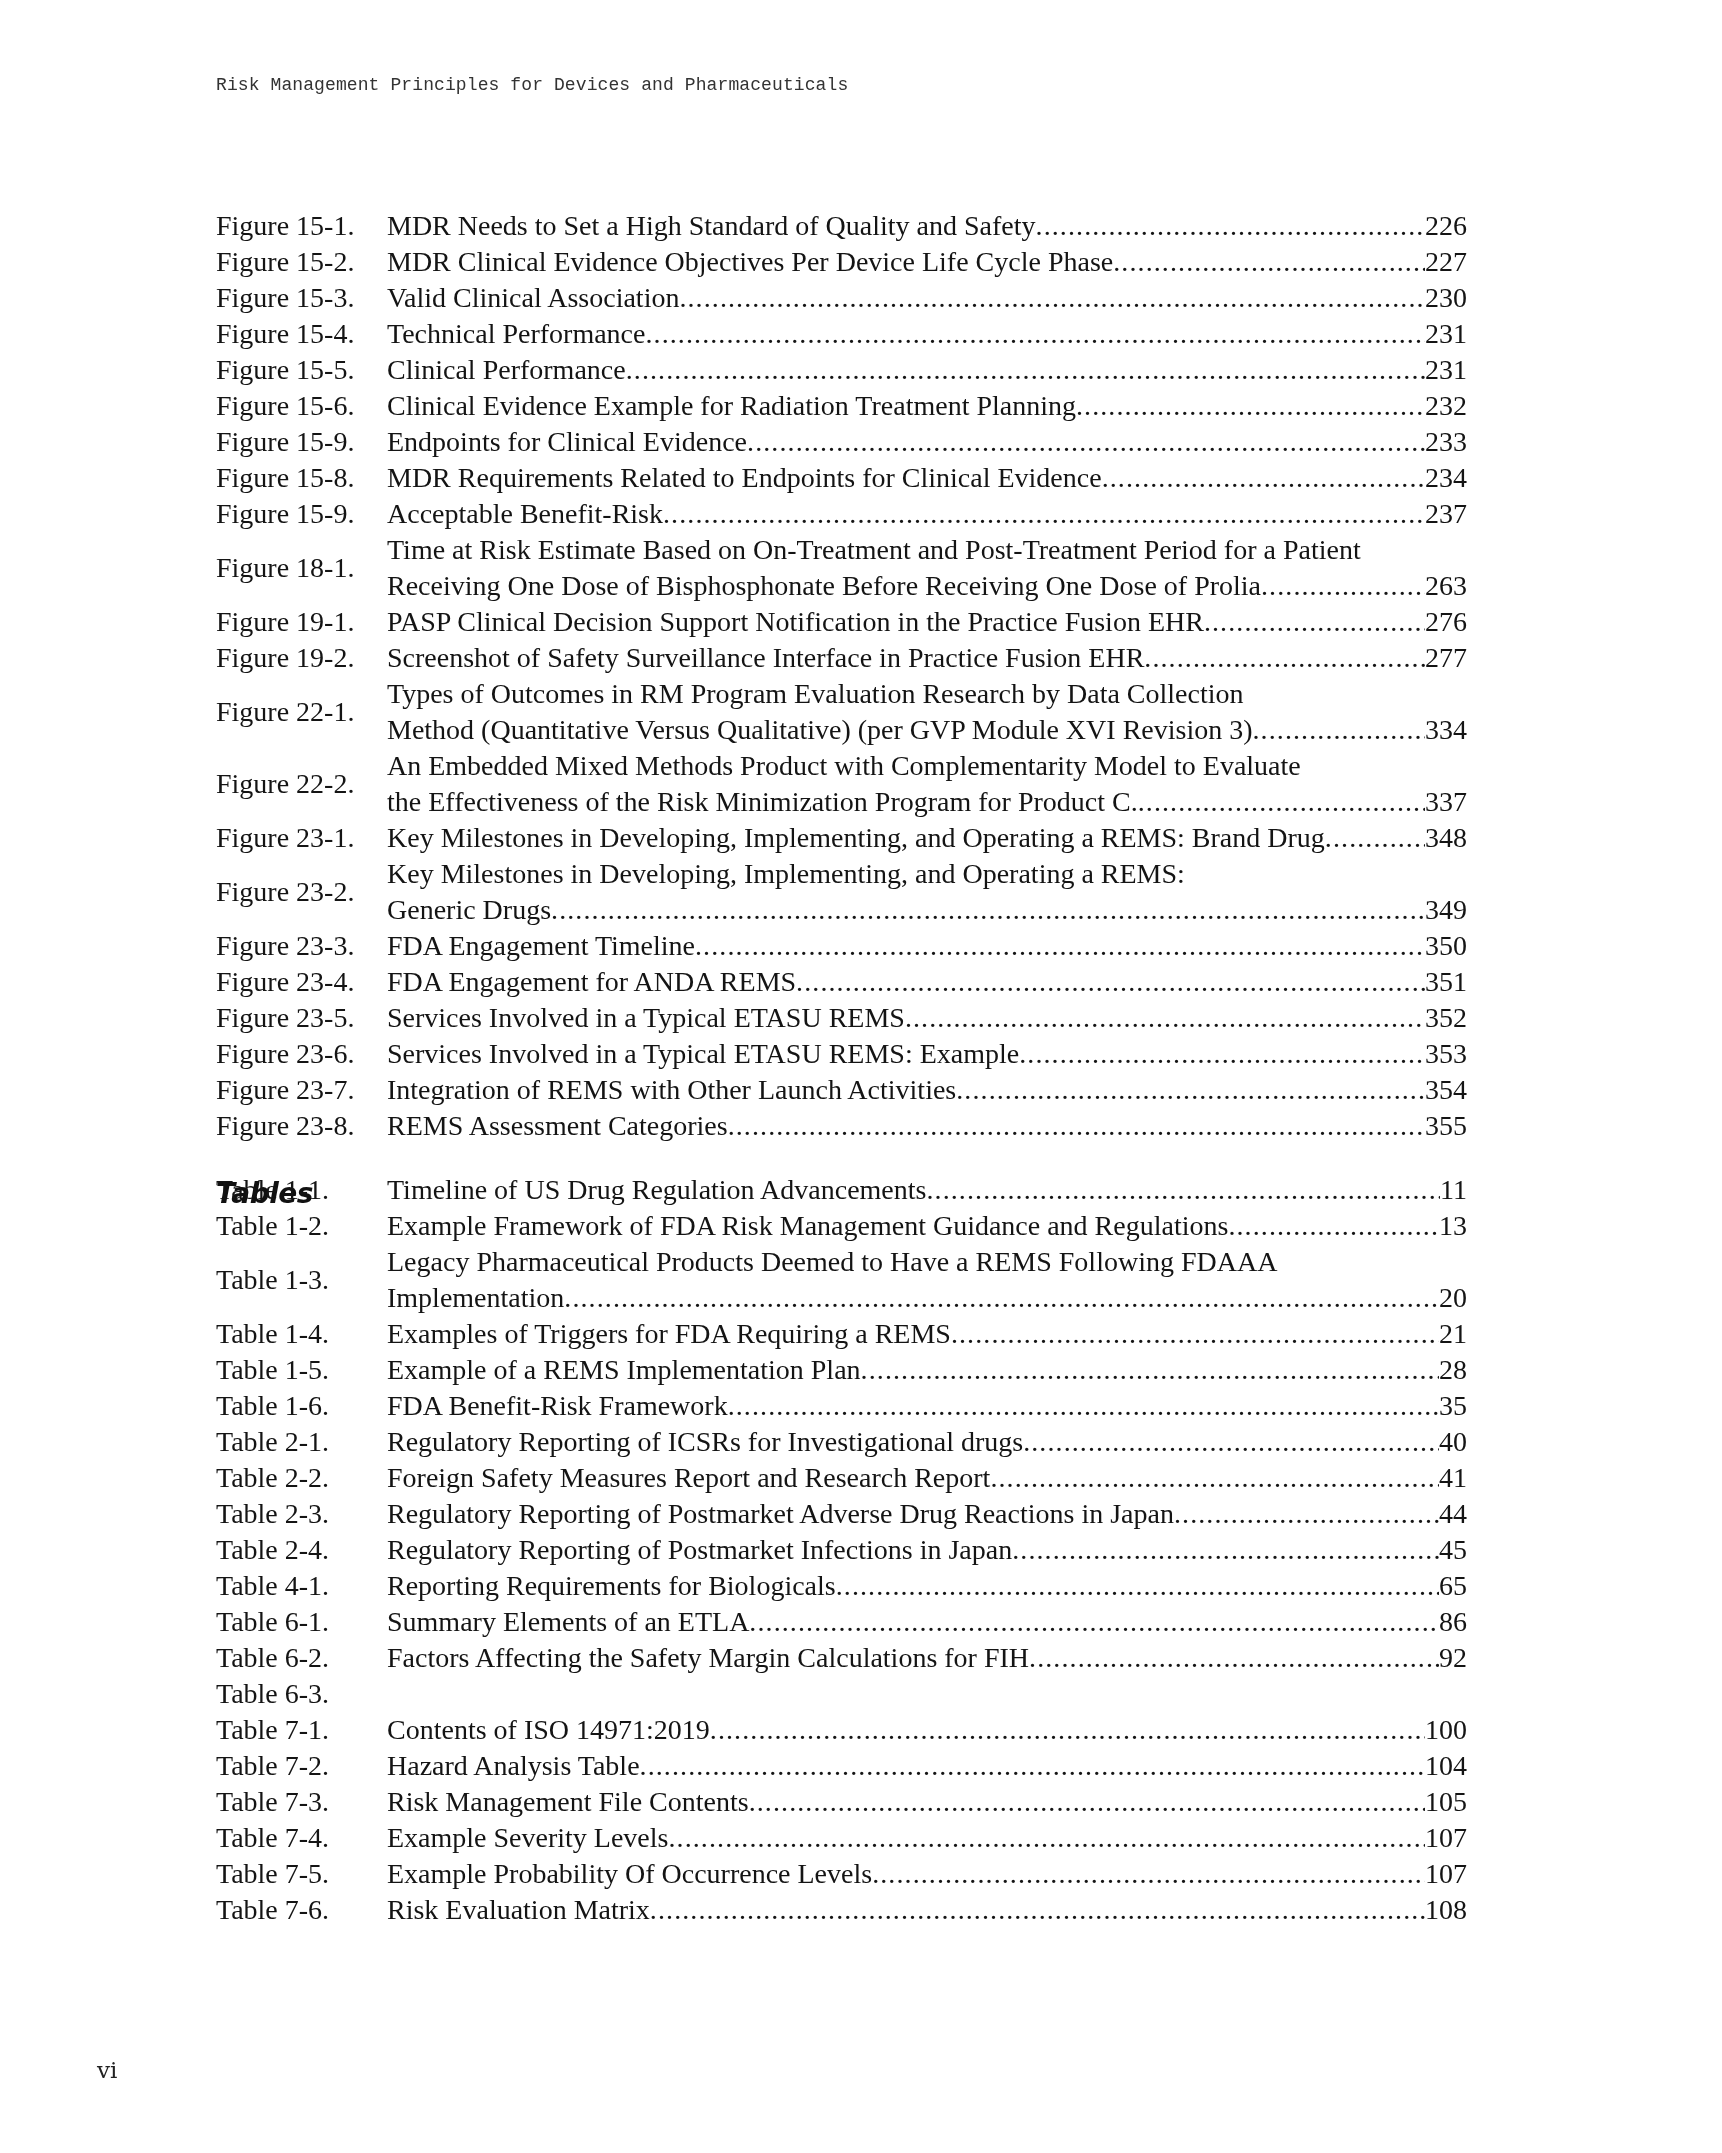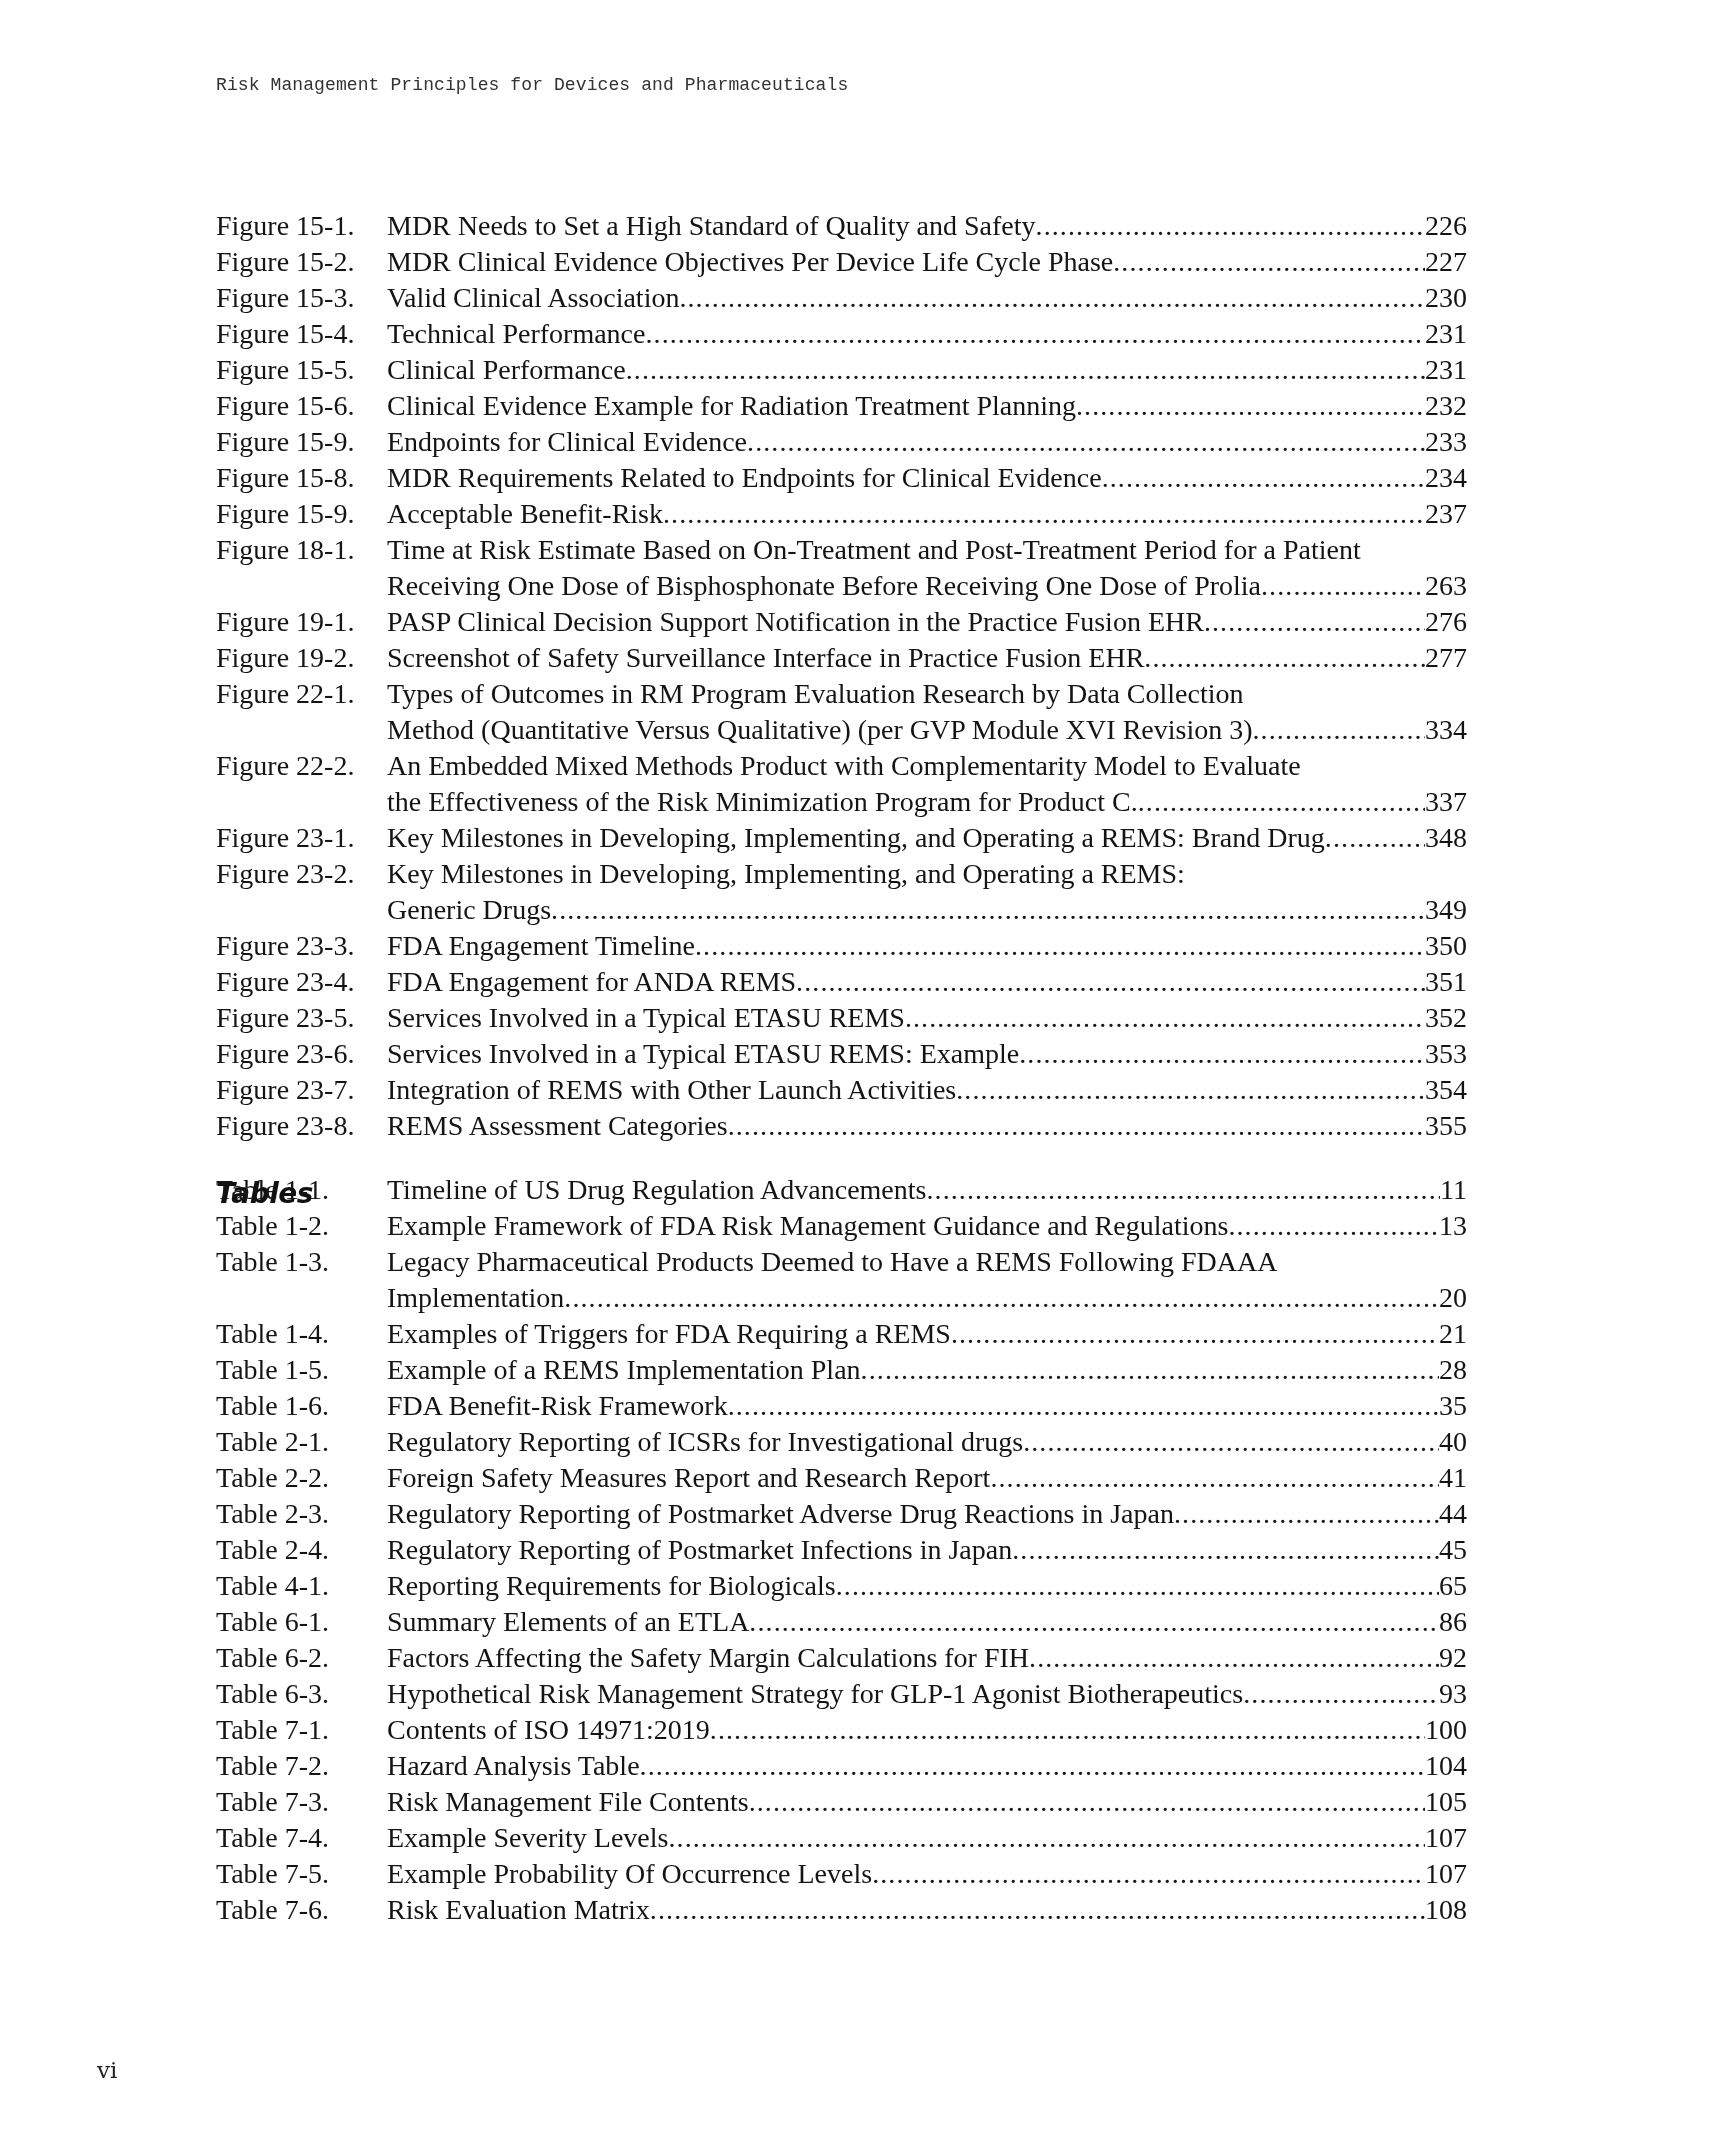--- a/index.html
+++ b/index.html
@@ -9,21 +9,21 @@
     font-family: Liberation Mono, monospace; font-size: 18px; color: #333333;
     letter-spacing: 0.1px; white-space: nowrap;
   }
   .toc {
     position: absolute; left: 216px; width: 1251px;
     font-family: "Liberation Serif", serif; font-size: 28px; line-height: 36px;
     color: #141414;
   }
   .toc.figures { top: 208px; }
   .toc.tables { top: 1172px; }
-  .entry { display: flex; align-items: flex-start; }
+  .entry { display: flex; align-items: center; }
   .entry .lbl { flex: 0 0 171px; white-space: nowrap; }
   .entry .body { flex: 1 1 auto; min-width: 0; }
   .line { display: flex; white-space: nowrap; overflow: hidden; }
   .line .txt { flex: 0 0 auto; }
   .line .dots {
     flex: 1 1 auto; overflow: hidden; white-space: nowrap;
     letter-spacing: 1.1px; min-width: 0;
   }
   .line .dots::before {
     content: "........................................................................................................................................................................................................................................................";
@@ -410,27 +410,20 @@
       <div class="body">
         <div class="line">
           <span class="txt">Factors Affecting the Safety Margin Calculations for FIH</span>
           <span class="dots"></span>
           <span class="pg">92</span>
         </div>
       </div>
     </div>
     <div class="entry">
       <span class="lbl">Table 6-3.</span>
-      <div class="body">
-        <div class="line">
-          <span class="txt">Hypothetical Risk Management Strategy for GLP-1 Agonist Biotherapeutics</span>
-          <span class="dots"></span>
-          <span class="pg">93</span>
-        </div>
-      </div>
     </div>
     <div class="entry">
       <span class="lbl">Table 7-1.</span>
       <div class="body">
         <div class="line">
           <span class="txt">Contents of ISO 14971:2019</span>
           <span class="dots"></span>
           <span class="pg">100</span>
         </div>
       </div>

